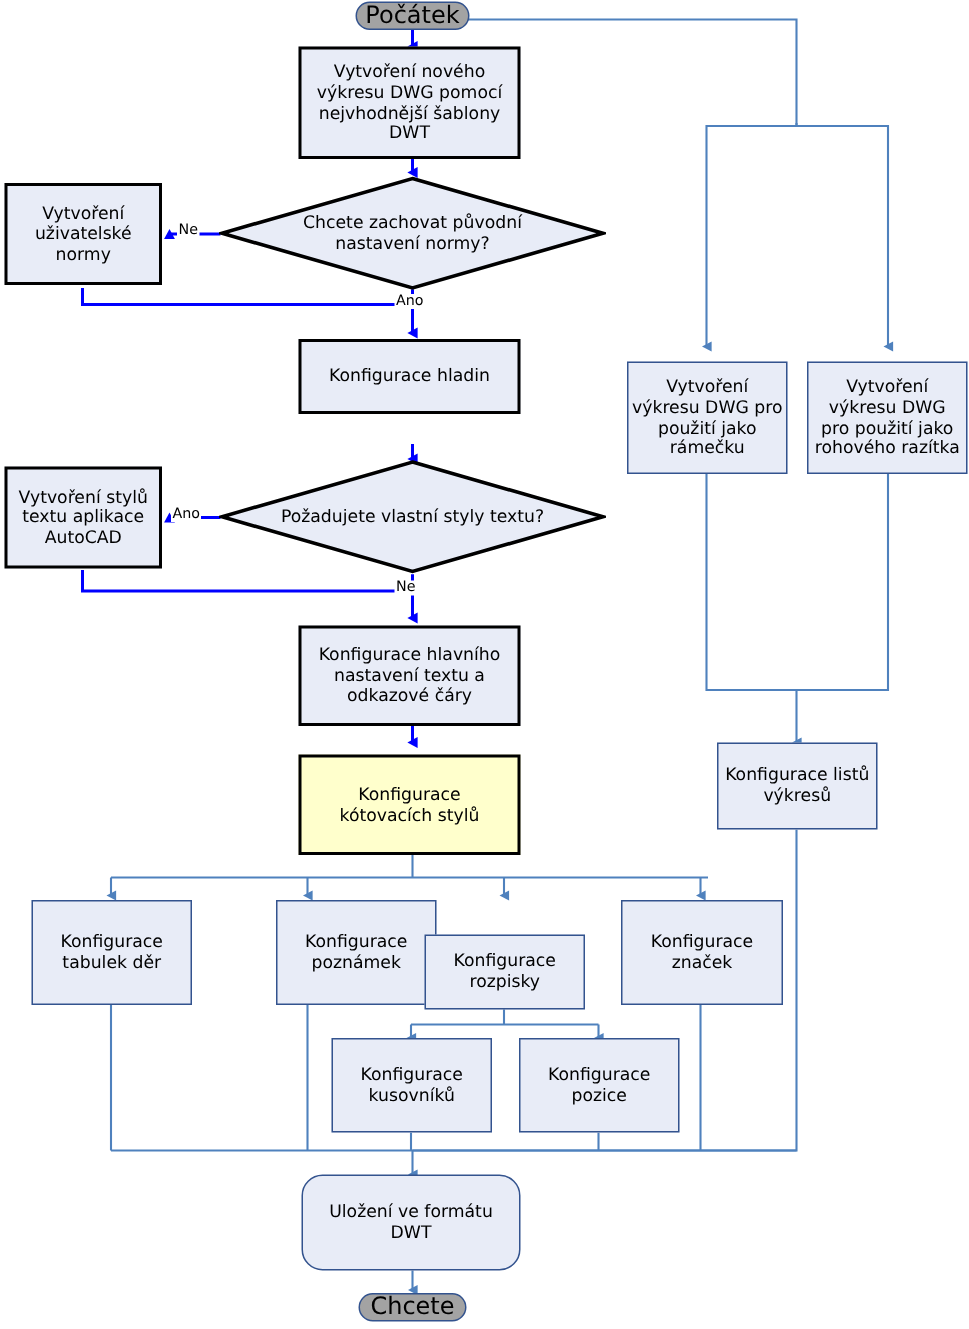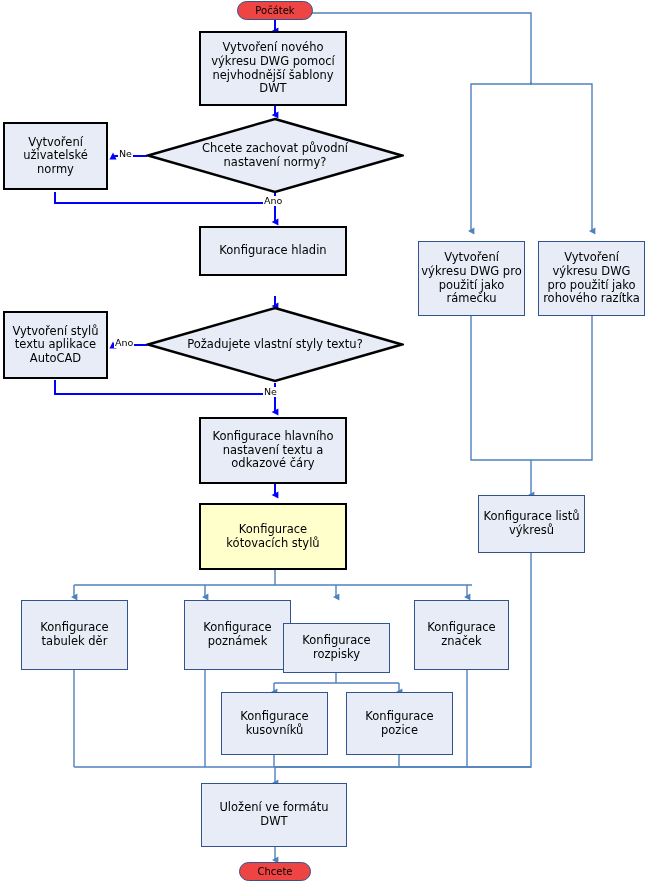--- a/index.html
+++ b/index.html
@@ -5,22 +5,22 @@
   html,body{margin:0;padding:0;background:#ffffff;}
   body{font-family:"DejaVu Sans","Liberation Sans",sans-serif;}
   #canvas{position:relative;width:646px;height:886px;background:#ffffff;overflow:hidden;}
   svg#wires{position:absolute;left:0;top:0;width:646px;height:886px;}
 
   .node{position:absolute;box-sizing:border-box;display:flex;align-items:center;
         justify-content:center;text-align:center;line-height:1.18;}
   .proc{background:#e8ecf7;border:2px solid #000000;font-size:11.5px;color:#000;}
   .proc.thin{border:1px solid #33538e;}
   .proc.yellow{background:#ffffcc;border:2px solid #000000;}
-  .term{background:#ef4444;border:1px solid #33538e;border-radius:16px;
-        font-size:10px;color:#000;}
+  .term{background:#a3a3a3;border:1px solid #33538e;border-radius:16px;
+        font-size:16px;color:#000;}
   .diamond-wrap{position:absolute;}
   .diamond-wrap .label{position:absolute;left:0;top:0;width:100%;height:100%;
         display:flex;align-items:center;justify-content:center;text-align:center;
         font-size:11.5px;color:#000;line-height:1.18;padding:0 34px;box-sizing:border-box;}
   .edge-label{position:absolute;font-size:9.5px;color:#000;background:#ffffff;
         padding:0 1px;line-height:1;}
 </style>
 </head>
 <body>
 
@@ -134,33 +134,33 @@
   </div>
 
   <div class="node proc thin" style="left:152px;top:600px;width:107px;height:70px;padding:0 4px;margin-left:32px;">
     <span>Konfigurace poznámek</span>
   </div>
 
   <div class="node proc thin" style="left:283px;top:623px;width:107px;height:50px;padding:0 4px;">
     <span>Konfigurace rozpisky</span>
   </div>
 
-  <div class="node proc thin" style="left:414px;top:600px;width:95px;height:70px;padding:0 4px;">
+  <div class="node proc thin" style="left:414px;top:600px;width:108px;height:70px;padding:0 4px;">
     <span>Konfigurace značek</span>
   </div>
 
   <div class="node proc thin" style="left:221px;top:692px;width:107px;height:63px;padding:0 4px;">
     <span>Konfigurace kusovníků</span>
   </div>
 
   <div class="node proc thin" style="left:346px;top:692px;width:107px;height:63px;padding:0 4px;">
     <span>Konfigurace pozice</span>
   </div>
 
-  <div class="node proc thin" style="left:201px;top:783px;width:146px;height:64px;padding:0 6px;">
+  <div class="node proc thin" style="left:201px;top:783px;width:146px;height:64px;padding:0 6px;border-radius:14px;">
     <span>Uložení ve formátu DWT</span>
   </div>
 
   <div class="node term" style="left:239px;top:862px;width:72px;height:19px;">
     <span>Chcete</span>
   </div>
 
   <div class="node proc thin" style="left:418px;top:241px;width:107px;height:75px;padding:0 2px;">
     <span>Vytvoření výkresu DWG pro použití jako rámečku</span>
   </div>

